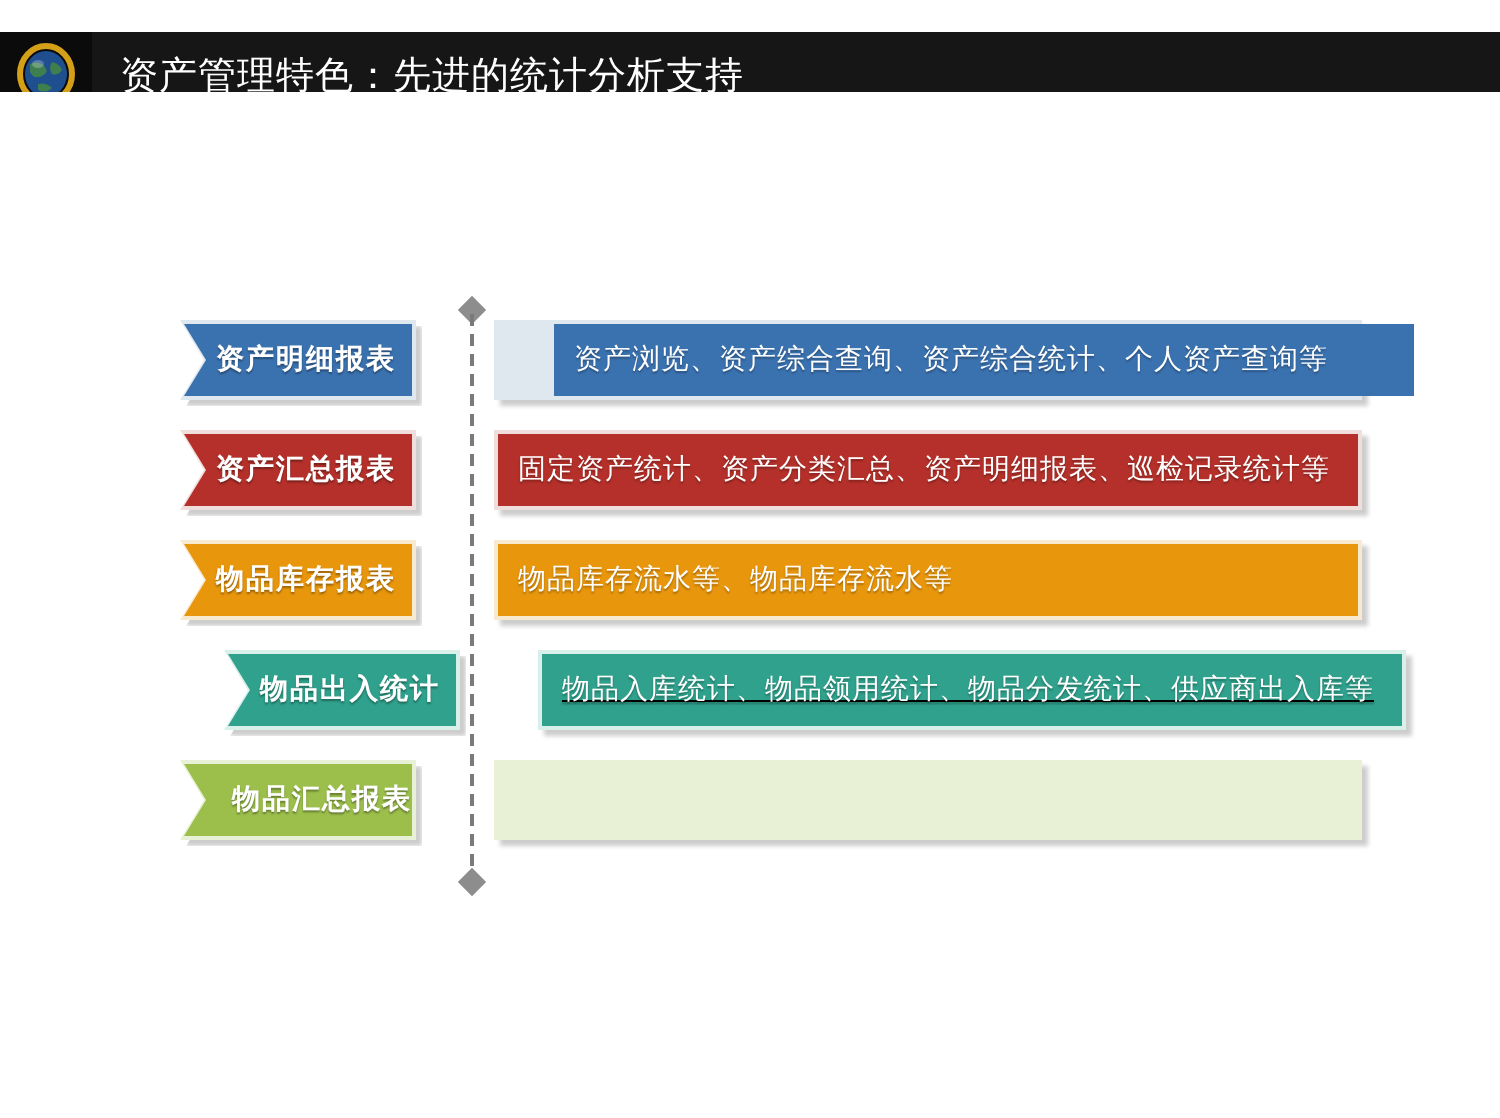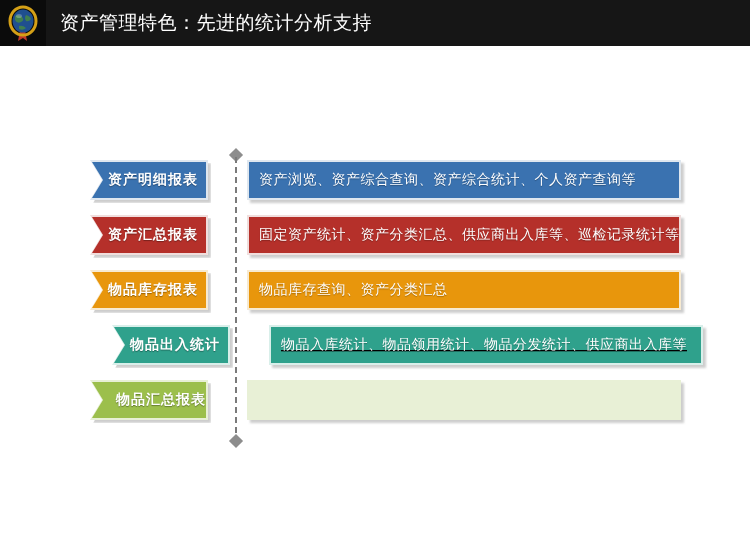--- a/index.html
+++ b/index.html
@@ -13,21 +13,21 @@
     background: #ffffff;
     font-family: "Liberation Sans", "DejaVu Sans", sans-serif;
     overflow: hidden;
     position: relative;
   }
 
   
   .header {
     position: absolute;
     left: 0;
-    top: 0;
+    top: 16px;
     width: 750px;
     height: 46px;
     background: #161616;
     display: flex;
     align-items: center;
     box-sizing: border-box;
   }
   .logo {
     width: 46px;
     height: 46px;
@@ -208,46 +208,46 @@
 
   <div id="rows-host">
       <div class="row" style="top: 114px;">
         <div class="tag-shadow"></div>
         <div class="tag" style="background: rgb(223, 231, 239);"></div>
         <div class="tag-inner" style="background: rgb(58, 114, 176);">
           <span class="tag-label">资产明细报表</span>
         </div>
         <div class="bar-shadow"></div>
         <div class="bar" style="background: rgb(223, 231, 239);"></div>
-        <div class="bar-inner" style="background: rgb(58, 114, 176);">
+        <div class="bar-inner" style="background: rgb(58, 114, 176); margin-left: 28px;">
           <span class="bar-label">资产浏览、资产综合查询、资产综合统计、个人资产查询等</span>
         </div>
       </div>
       <div class="row" style="top: 169px; text-align: right;">
         <div class="tag-shadow"></div>
         <div class="tag" style="background: rgb(240, 222, 221);"></div>
         <div class="tag-inner" style="background: rgb(181, 48, 42);">
           <span class="tag-label">资产汇总报表</span>
         </div>
         <div class="bar-shadow"></div>
         <div class="bar" style="background: rgb(240, 222, 221);"></div>
         <div class="bar-inner" style="background: rgb(181, 48, 42);">
-          <span class="bar-label">固定资产统计、资产分类汇总、供应商出入库等、巡检记录统计等</span>
+          <span class="bar-label">固定资产统计、资产分类汇总、资产明细报表、巡检记录统计等</span>
         </div>
       </div>
       <div class="row" style="top: 224px;">
         <div class="tag-shadow"></div>
         <div class="tag" style="background: rgb(247, 234, 209);"></div>
         <div class="tag-inner" style="background: rgb(232, 150, 12);">
           <span class="tag-label">物品库存报表</span>
         </div>
         <div class="bar-shadow"></div>
         <div class="bar" style="background: rgb(247, 234, 209);"></div>
         <div class="bar-inner" style="background: rgb(232, 150, 12);">
-          <span class="bar-label">物品库存查询、资产分类汇总</span>
+          <span class="bar-label">物品库存流水等、物品库存流水等</span>
         </div>
       </div>
       <div class="row" style="top: 279px; margin-left: 22px;">
         <div class="tag-shadow"></div>
         <div class="tag" style="background: rgb(217, 239, 234);"></div>
         <div class="tag-inner" style="background: rgb(47, 161, 140);">
           <span class="tag-label">物品出入统计</span>
         </div>
         <div class="bar-shadow"></div>
         <div class="bar" style="background: rgb(217, 239, 234);"></div>

